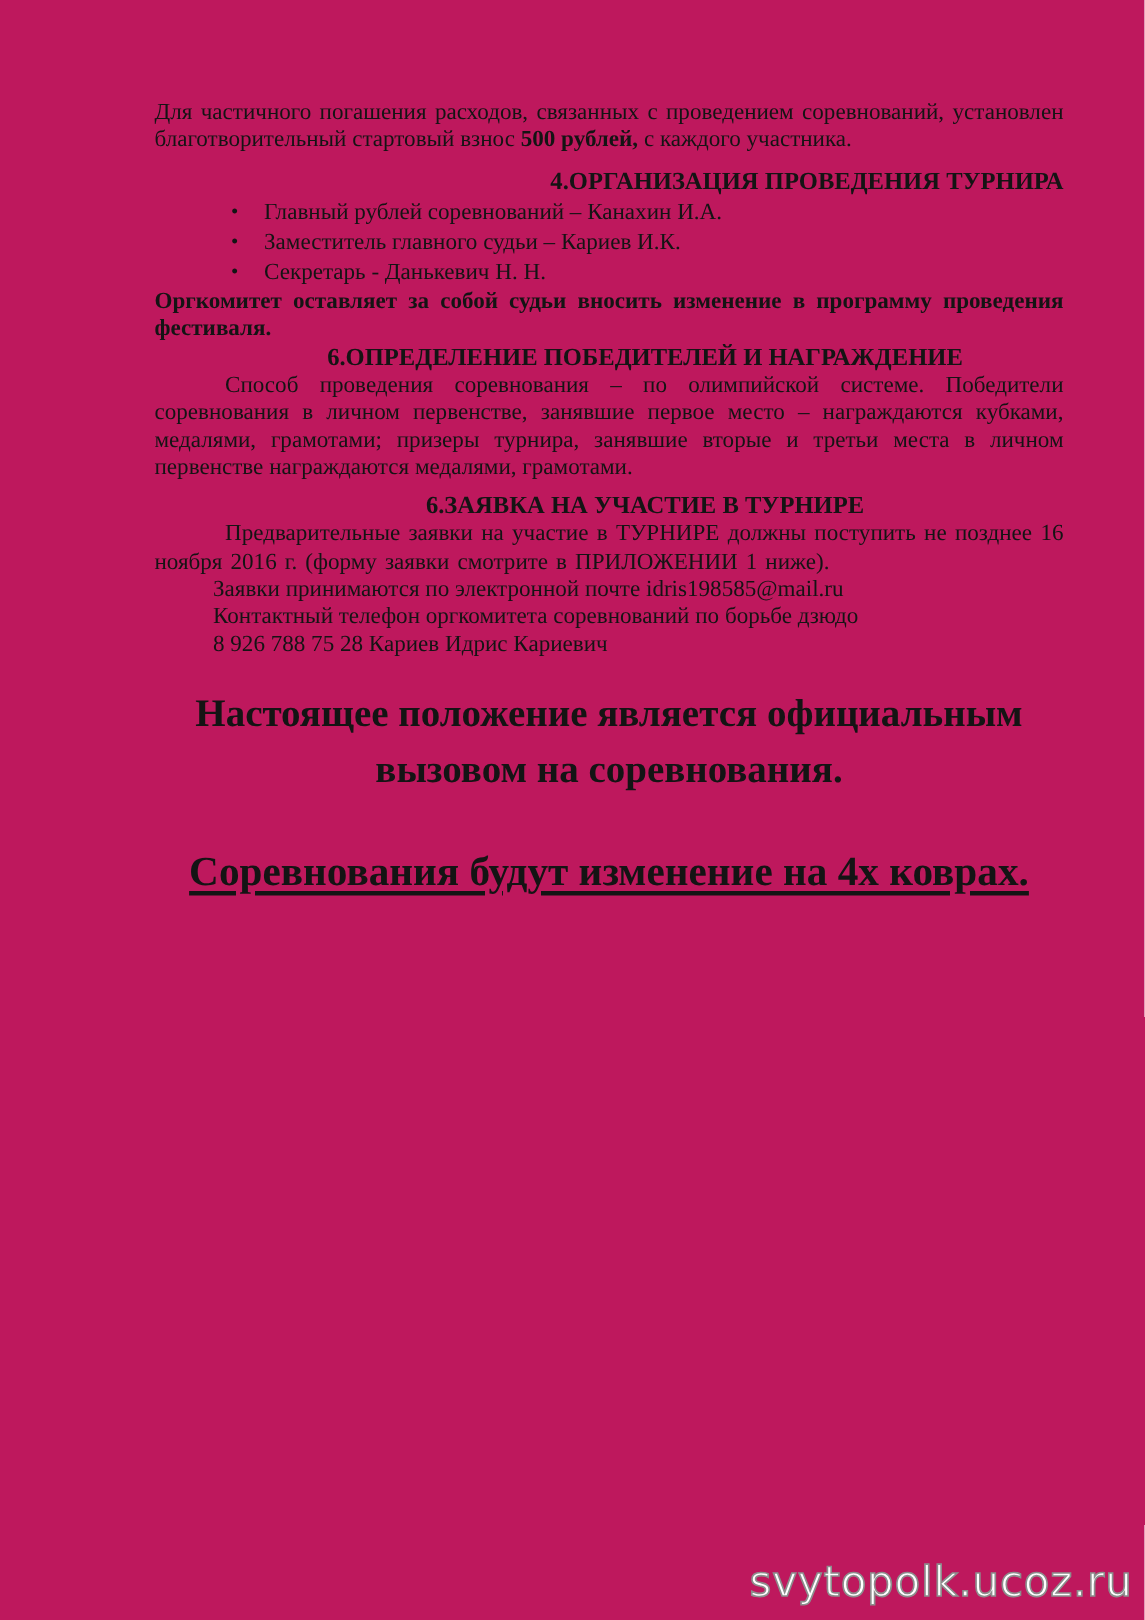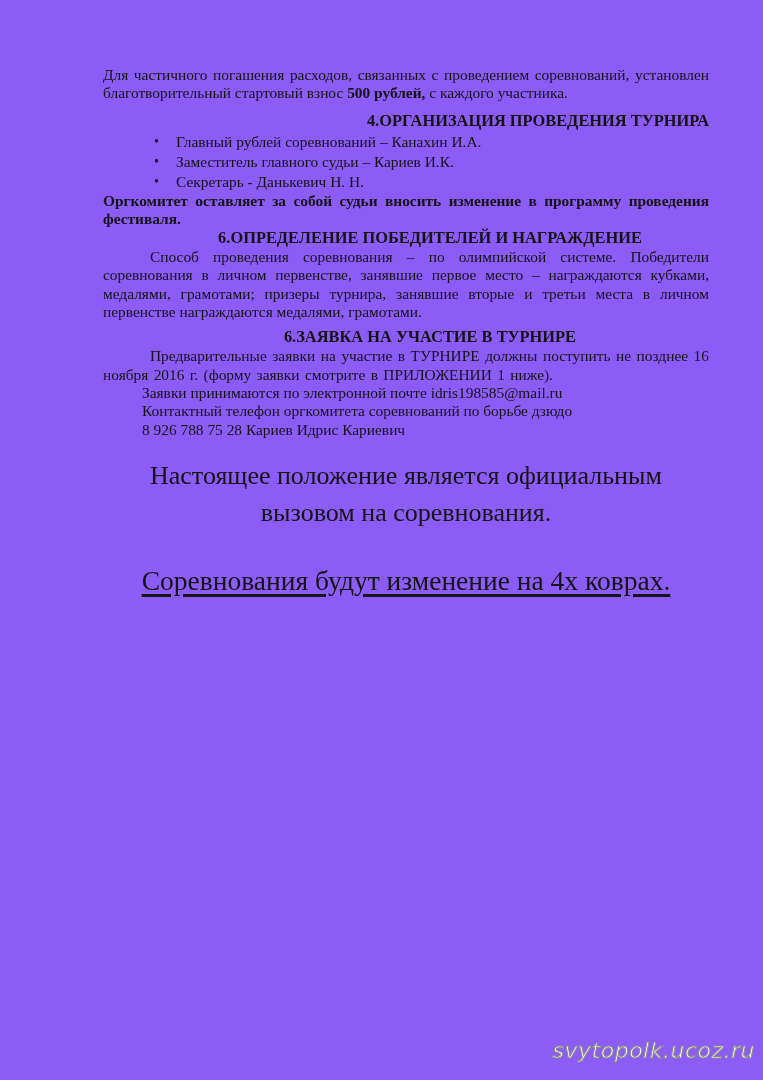--- a/index.html
+++ b/index.html
@@ -1,21 +1,21 @@
 <!DOCTYPE html>
 <html><head>
 <meta charset="utf-8">
 <title>Положение о турнире</title>
 <style>
   html, body { margin: 0; padding: 0; background: #ffffff; }
   .page {
     position: relative;
     width: 763px;
     height: 1080px;
-    background: #8b5cf6;
+    background: #be185d;
     overflow: hidden;
     color: #141414;
     font-family: "Liberation Serif", "DejaVu Serif", serif;
   }
   .content {
     position: absolute;
     left: 103px;
     top: 66px;
     width: 606px;
   }
@@ -48,38 +48,37 @@
     left: 2px;
     top: 0;
     font-size: 14px;
     line-height: 20px;
   }
 
   .note { margin-top: 0; }
   .deadline { word-spacing: 1.5px; }
   .contact { text-indent: 39px; }
 
-  .statement { font-weight: normal; text-align: center; }
+  .statement { font-weight: bold; text-align: center; }
   .statement.first { margin-top: 18px; font-size: 26px; line-height: 37px; }
   .statement.mats {
     margin-top: 32px;
     font-size: 27.5px;
     line-height: 36px;
     text-decoration: underline;
     text-decoration-thickness: 2.5px;
     text-underline-offset: 4px;
   }
 
   .watermark {
     position: absolute;
     right: 8px;
     top: 1038px;
     font-family: "DejaVu Sans", "Liberation Sans", sans-serif;
-    font-style: italic;
-    font-size: 22px;
+    font-size: 28px;
     color: #ffffff;
     -webkit-text-stroke: 1.1px #8d8d8d;
     letter-spacing: 0.5px;
   }
 </style>
 </head>
 <body>
 
 <div class="page">
   <div class="content">

